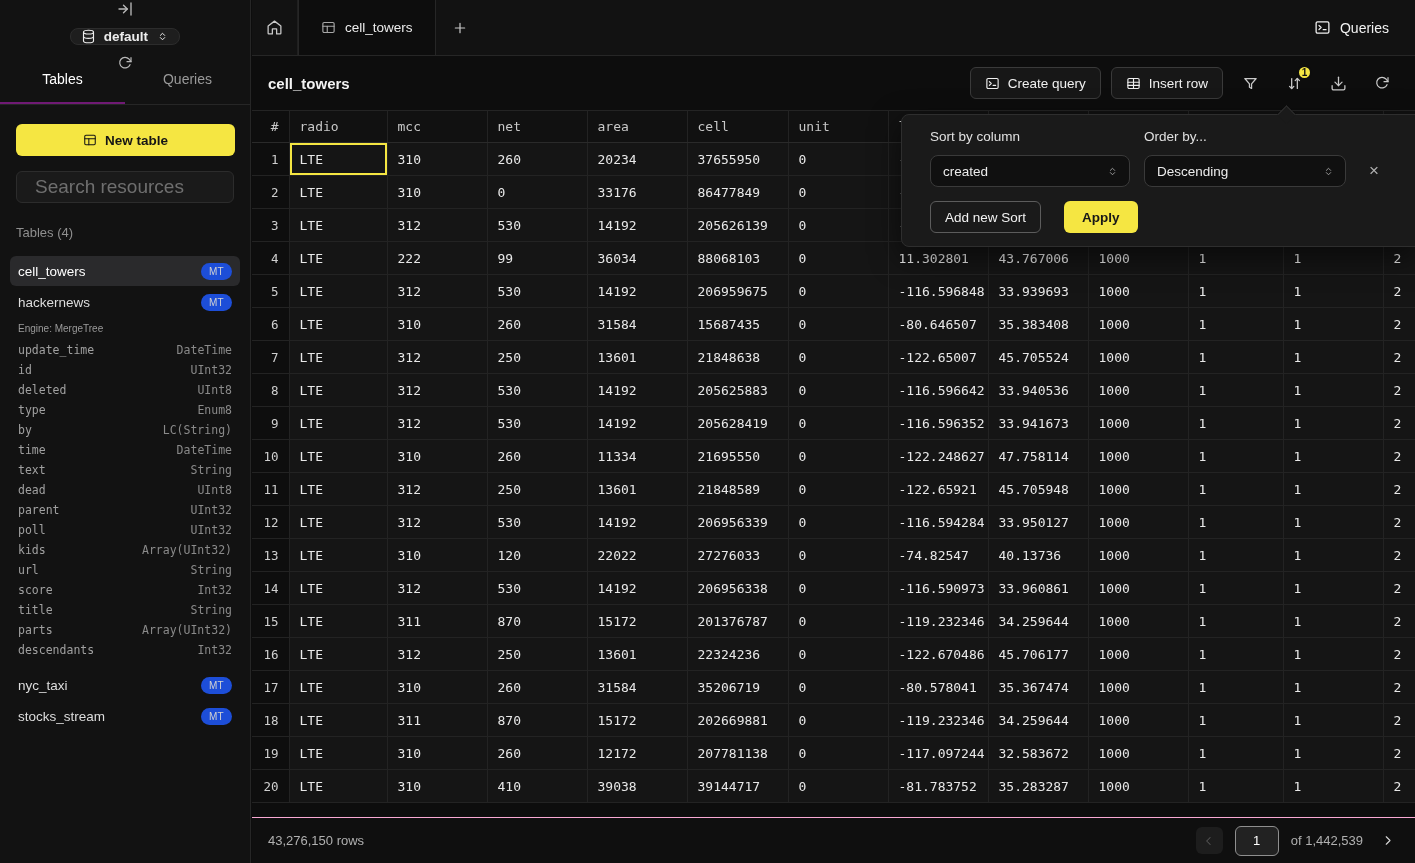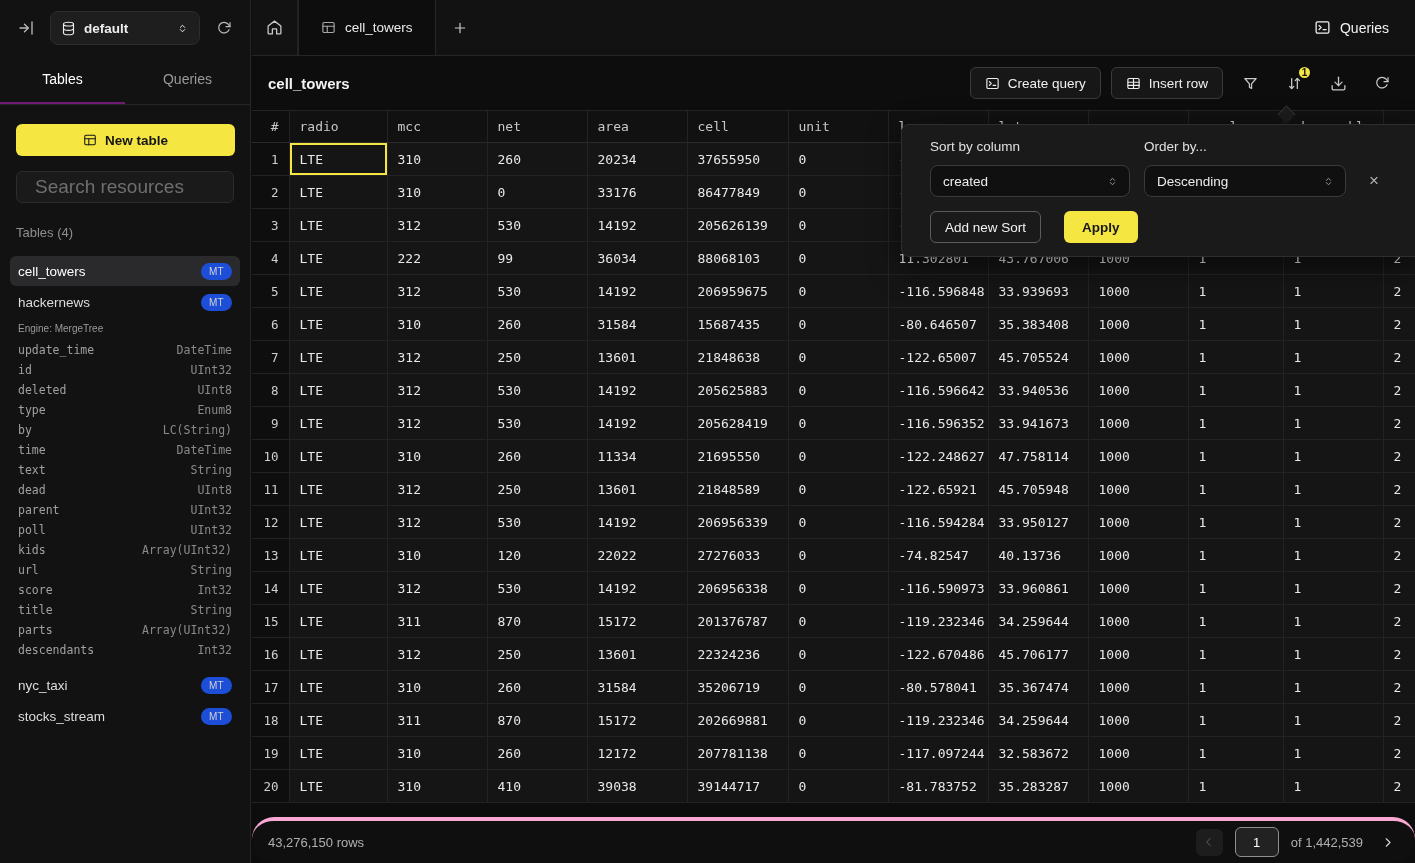--- a/index.html
+++ b/index.html
@@ -8,21 +8,21 @@
     background:#0d0d0d; color:#e6e6e6;
     font-family:"Liberation Sans", sans-serif;
     position:relative; font-size:13px;
   }
   svg { display:block; }
   .ic { stroke:currentColor; fill:none; stroke-width:1.8; stroke-linecap:round; stroke-linejoin:round; }
 
   
   #sidebar { position:absolute; left:0; top:0; width:251px; height:863px;
     background:#121212; border-right:1px solid #262626; }
-  .sb-top { height:56px; display:flex; align-items:center; padding:0 12px; gap:10px; }
+  .sb-top { height:56px; display:flex; align-items:center; padding:0 12px; gap:10px;flex-direction:column; }
   .icon-btn { background:none; border:none; color:#b9b9b9; cursor:pointer;
     width:28px; height:28px; display:flex; align-items:center; justify-content:center; border-radius:6px; }
   .db-select { flex:1; display:flex; align-items:center; gap:8px; background:#1e1e1e;
     border:1px solid #2c2c2c; border-radius:8px; height:34px; padding:0 10px; color:#ededed; cursor:pointer; }
   .db-select .lbl { flex:1; font-size:13.5px; font-weight:600; text-align:left; }
   .sb-tabs { height:49px; display:flex; border-bottom:1px solid #262626; }
   .sb-tab { flex:1; display:flex; align-items:center; justify-content:center;
     font-size:14px; color:#9a9a9a; cursor:pointer; border-bottom:2px solid transparent; background:none; border-top:none; border-left:none; border-right:none;}
   .sb-tab.active { color:#ffffff; border-bottom:2px solid #701a75; }
   .btn-new { margin:19px 16px 0 16px; height:32px; width:219px; border:none; border-radius:6px;
@@ -79,40 +79,40 @@
   table.grid th { height:32px; background:#111111; color:#c8c8c8; font-weight:400; font-size:13px;
     text-align:left; padding:0 0 0 10px; border-right:1px solid #232323; border-bottom:1px solid #2a2a2a;
     border-top:1px solid #242424; white-space:nowrap; overflow:hidden; }
   table.grid th.rn { text-align:right; padding:0 10px 0 0; background:#0e0e0e; }
   table.grid td { height:33px; font-size:13px; color:#e8e8e8; padding:0 0 0 10px;
     border-right:1px solid #232323; border-bottom:1px solid #232323; white-space:nowrap; overflow:hidden; cursor:cell; }
   table.grid td.rn { background:#0e0e0e; color:#cfcfcf; text-align:right; padding:0 10px 0 0; font-size:12.5px; }
   table.grid td.sel { box-shadow: inset 0 0 0 2px var(--yellow); }
 
   
-  #sort-popup { position:absolute; left:649px; top:124px; width:515px; height:133px;
+  #sort-popup { position:absolute; left:649px; top:114px; width:515px; height:133px;
     background:#1a1a1a; border:1px solid #2e2e2e; border-radius:8px 0 0 8px;
     box-shadow:0 10px 30px rgba(0,0,0,.55); z-index:10; }
   #sort-caret { position:absolute; left:1028px; top:108px; width:13px; height:13px; background:#1a1a1a;
     border-left:1px solid #2e2e2e; border-top:1px solid #2e2e2e; transform:rotate(45deg); z-index:11; }
   .pp-label { position:absolute; font-size:13.5px; color:#e0e0e0; }
   .pp-dd { position:absolute; height:32px; background:#101010; border:1px solid #3a3a3a; border-radius:8px;
     display:flex; align-items:center; padding:0 10px 0 12px; color:#ececec; font-size:13.5px; cursor:pointer; }
   .pp-dd .dd-lbl { flex:1; text-align:left; }
   .pp-dd .chev { color:#9a9a9a; }
   .pp-close { position:absolute; left:460px; top:44px; width:24px; height:24px; background:none; border:none;
     color:#b0b0b0; font-size:17px; cursor:pointer; }
   .pp-btn { position:absolute; top:86px; height:32px; border-radius:6px; font-size:13.5px;
     cursor:pointer; font-family:inherit; }
   .pp-add { left:28px; padding:0 14px; background:#1a1a1a; border:1px solid #5c5c5c; color:#f2f2f2; }
   .pp-apply { left:162px; padding:0 18px; background:var(--yellow); border:none; color:#181818; font-weight:600; }
 
   
   #footer { position:absolute; left:0; right:0; bottom:0; height:46px; background:#0f0f0f;
-    border-top:4px solid #f9a8d4; display:flex; align-items:center; padding:0 16px; z-index:5;border-radius:22px; }
+    border-top:1px solid #f9a8d4; display:flex; align-items:center; padding:0 16px; z-index:5; }
   .row-count { color:#b0b0b0; font-size:13px; }
   .pager { margin-left:auto; display:flex; align-items:center; gap:12px; }
   .pg-prev { width:27px; height:27px; background:#1d1d1d; border:none; border-radius:6px;
     color:#565656; display:flex; align-items:center; justify-content:center; cursor:default; }
   .pg-input { width:44px; height:30px; background:#222222; border:1px solid #8f8f8f; border-radius:6px;
     color:#ffffff; text-align:center; font-size:13px; font-family:inherit; outline:none; }
   .pg-total { color:#b0b0b0; font-size:13px; }
   .pg-next { background:none; border:none; color:#d8d8d8; display:flex; align-items:center;
     justify-content:center; width:24px; height:24px; cursor:pointer; }
 

